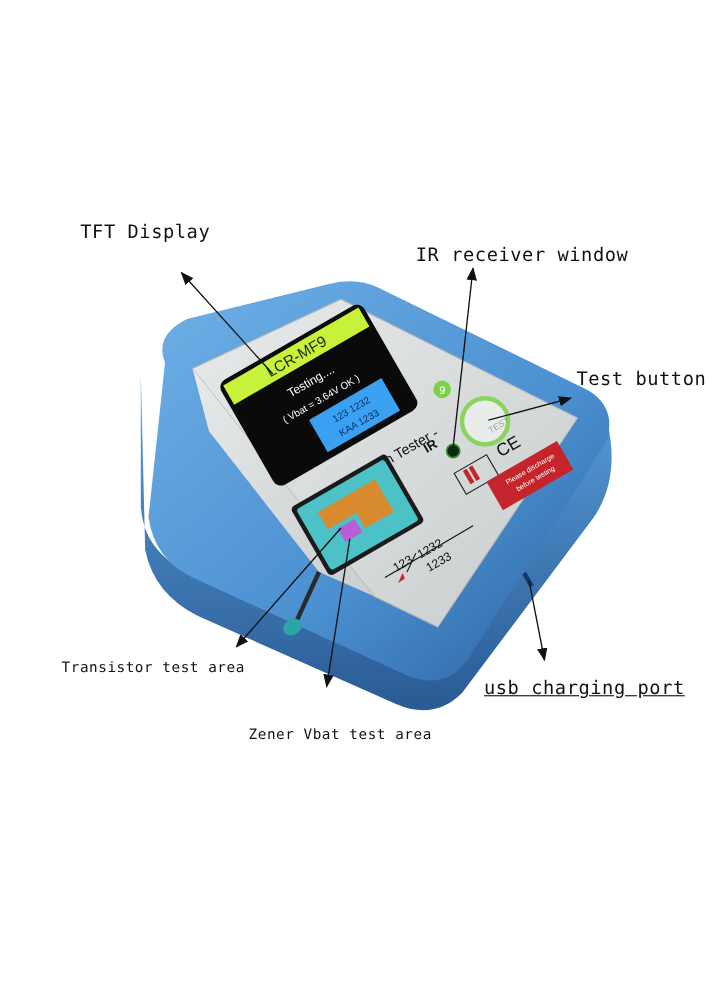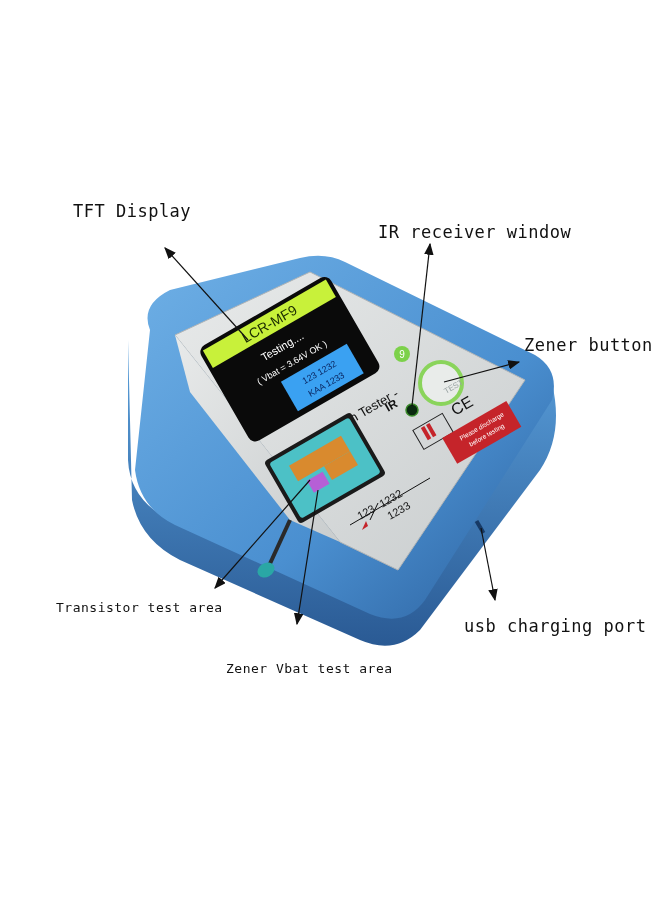--- a/index.html
+++ b/index.html
@@ -103,16 +103,16 @@
   <line x1="248" y1="340" x2="165" y2="248" stroke="#111" stroke-width="1.2" marker-end="url(#ah)"></line>
   <line x1="412" y1="406" x2="430" y2="244" stroke="#111" stroke-width="1.2" marker-end="url(#ah)"></line>
   <line x1="444" y1="382" x2="519" y2="362" stroke="#111" stroke-width="1.2" marker-end="url(#ah)"></line>
   <line x1="310" y1="480" x2="215" y2="588" stroke="#111" stroke-width="1.2" marker-end="url(#ah)"></line>
   <line x1="318" y1="490" x2="297" y2="624" stroke="#111" stroke-width="1.2" marker-end="url(#ah)"></line>
   <line x1="481" y1="528" x2="495" y2="600" stroke="#111" stroke-width="1.2" marker-end="url(#ah)"></line>
 </svg>
 
 <div class="label lbl-lg" style="left:42px;top:201px;margin-left:31px;">TFT Display</div>
 <div class="label lbl-lg" style="left:378px;top:222px;">IR receiver window</div>
-<div class="label lbl-lg" style="left:524px;top:335px;">Zener button</div>
+<div class="label lbl-lg" style="left:524px;top:335px;">Test button</div>
 <div class="label lbl-sm" style="left:56px;top:600px;">Transistor test area</div>
-<div class="label lbl-lg" style="left:464px;top:616px;">usb charging port</div>
+<div class="label lbl-lg" style="left:440px;top:616px;text-decoration:underline;">usb charging port</div>
 <div class="label lbl-sm" style="left:226px;top:661px;">Zener Vbat test area</div>
 
 </body></html>

